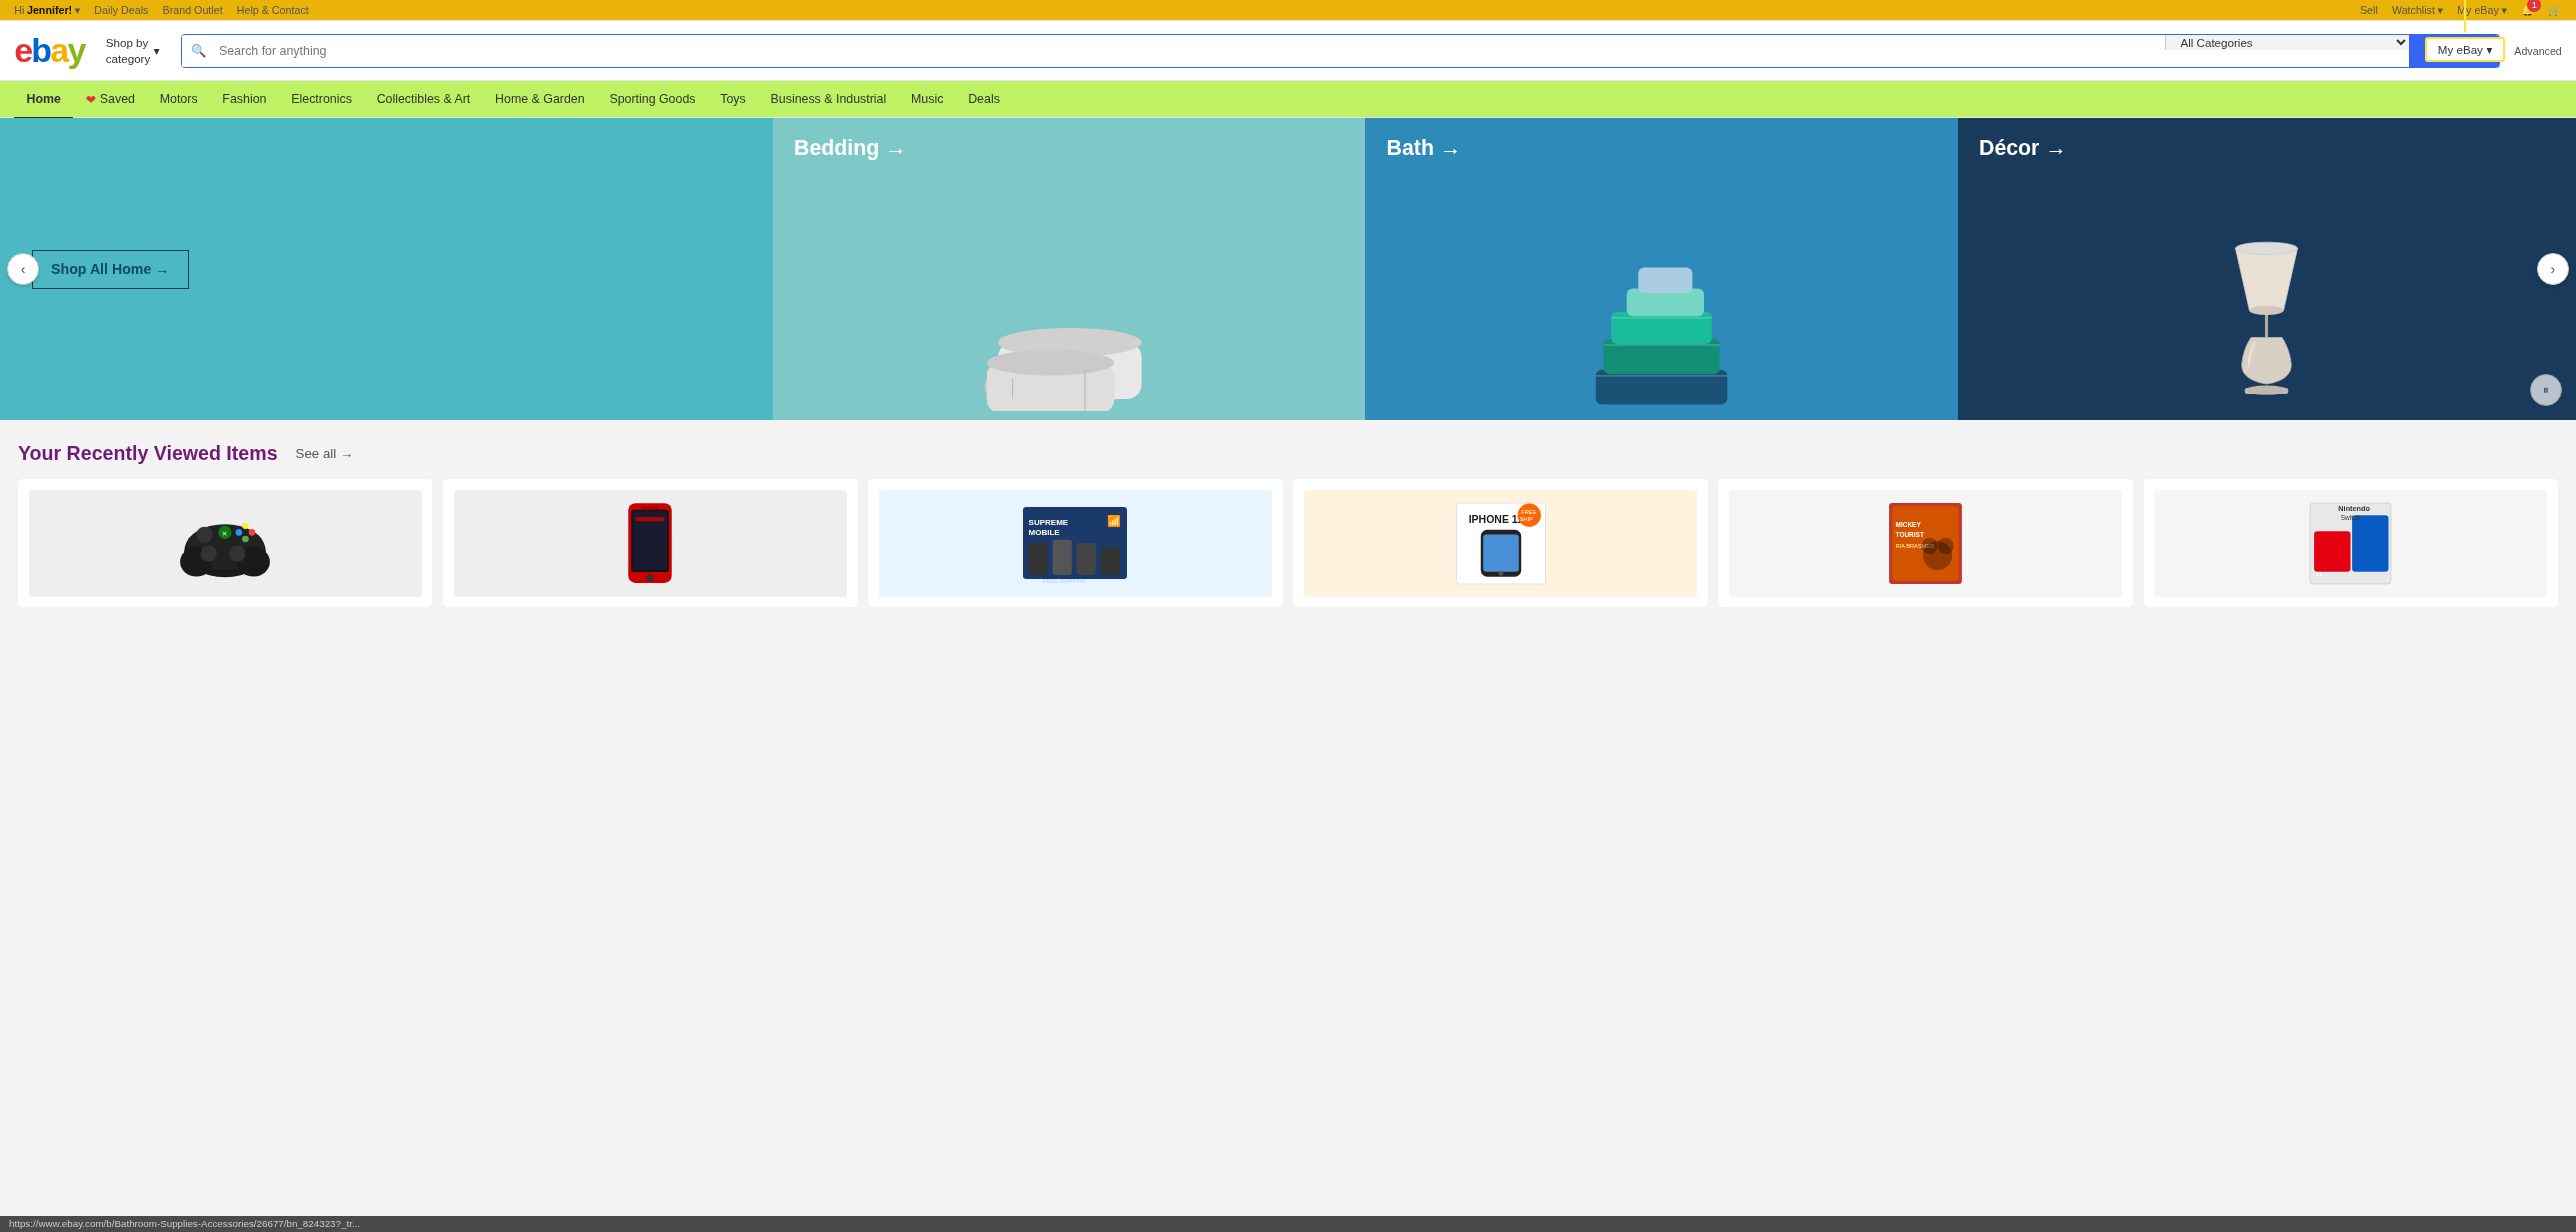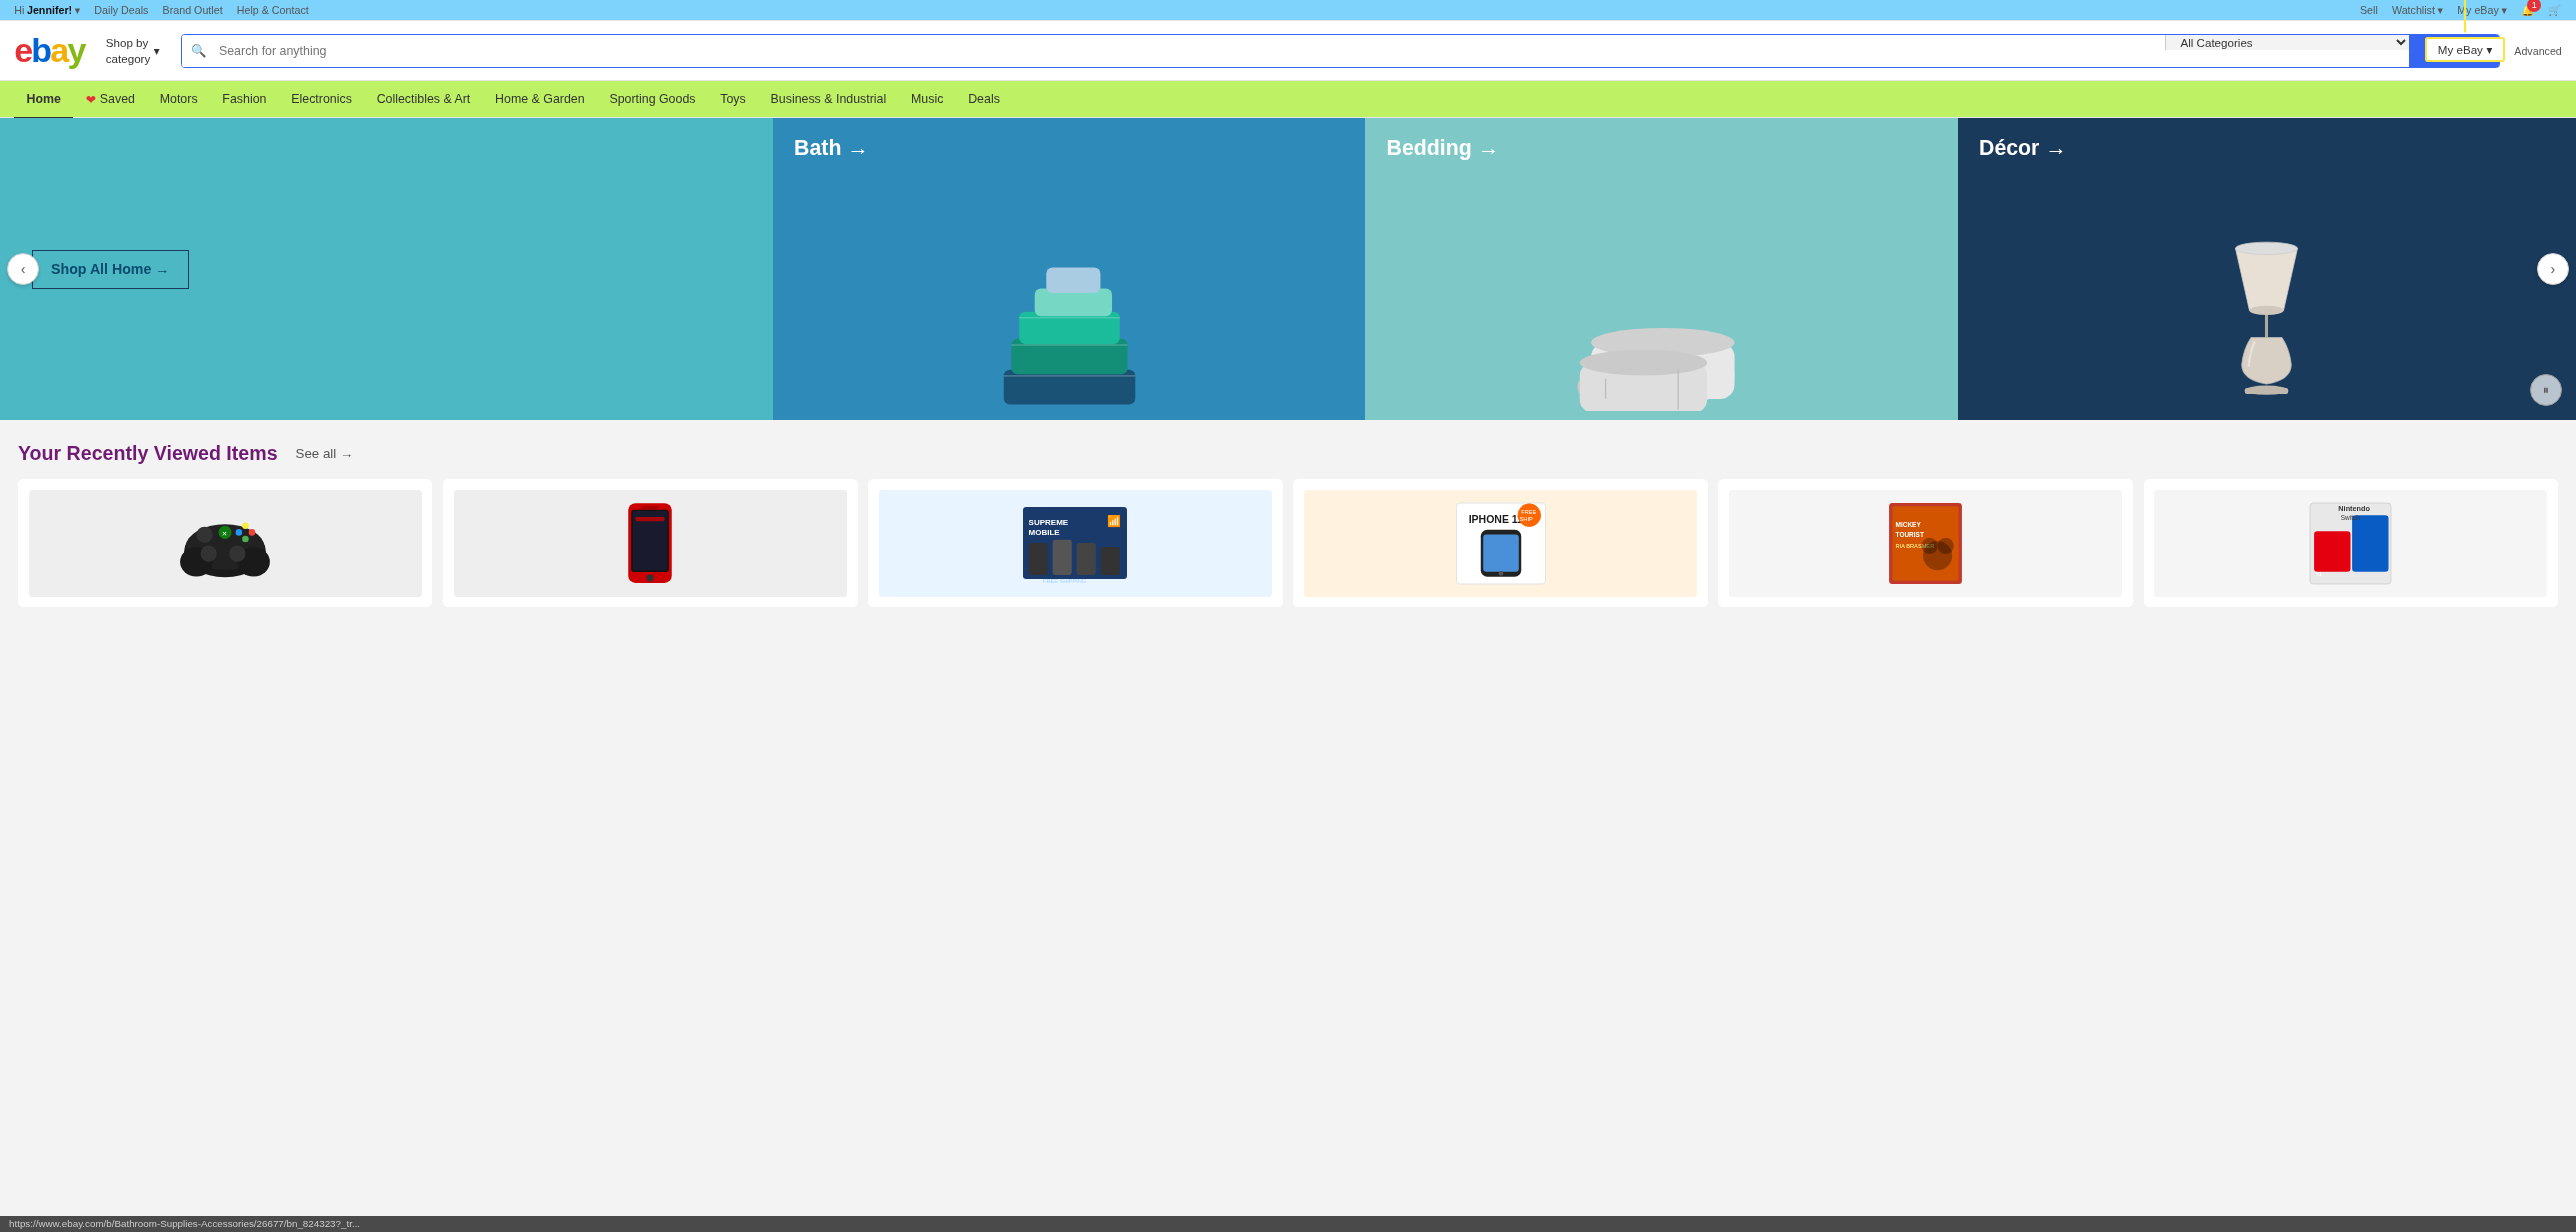--- a/index.html
+++ b/index.html
@@ -1,20 +1,20 @@
 <!DOCTYPE html>
 <html style="font-size:14.2px"><head>
   <meta charset="utf-8">
   <style>
     * { margin: 0; padding: 0; box-sizing: border-box; }
     body { font-family: Arial, Helvetica, sans-serif; background: #f3f3f3; font-size: 12.4px; }
 
     
     .top-bar {
-      background: #7dd3fc;
+      background: #eab308;
       border-bottom: 0.9px solid #e5e5e5;
       padding: 3.6px 14.2px;
       display: flex;
       align-items: flex-end;
       justify-content: space-between;
       font-size: 10.7px;
       color: #555;
     }
     .top-bar-left { display: flex; align-items: center; gap: 14.2px; }
     .top-bar-right { display: flex; align-items: center; gap: 14.2px; }
@@ -370,59 +370,59 @@
 </nav>
 
 <div class="hero-banner" style="position:relative;">
 
   <div class="carousel-arrow left">‹</div>
 
   <div class="hero-panel-main">
     <a class="shop-all-btn">Shop All Home →</a>
   </div>
 
+  <div style="background:#7ec8c8; width:23%; display:flex; flex-direction:column; position:relative;">
+    <div class="panel-label">Bedding →</div>
+    <div class="panel-image-area">
+
+      <svg viewBox="0 0 220 160" width="178" height="129">
+
+        <ellipse cx="110" cy="115" rx="90" ry="40" fill="#d8d8d8"></ellipse>
+        <rect x="22" y="75" width="178" height="70" rx="18" fill="#e8e8e8"></rect>
+        <ellipse cx="111" cy="75" rx="89" ry="18" fill="#d0d0d0"></ellipse>
+
+        <ellipse cx="85" cy="130" rx="80" ry="32" fill="#c8c8c8"></ellipse>
+        <rect x="8" y="100" width="158" height="62" rx="16" fill="#dedede"></rect>
+        <ellipse cx="87" cy="100" rx="79" ry="16" fill="#cacaca"></ellipse>
+
+        <line x1="40" y1="120" x2="40" y2="145" stroke="#bbb" stroke-width="1.5"></line>
+        <line x1="130" y1="108" x2="130" y2="158" stroke="#bbb" stroke-width="1.5"></line>
+      </svg>
+    </div>
+  </div>
+
   <div style="background:#2e8ab8; width:23%; display:flex; flex-direction:column; position:relative;">
     <div class="panel-label">Bath →</div>
     <div class="panel-image-area">
 
       <svg viewBox="0 0 190 200" width="147" height="160">
 
         <rect x="10" y="150" width="170" height="45" rx="8" fill="#1a5276"></rect>
 
         <rect x="20" y="110" width="150" height="46" rx="8" fill="#148f77"></rect>
 
         <rect x="30" y="75" width="130" height="42" rx="8" fill="#1abc9c"></rect>
 
         <rect x="50" y="45" width="100" height="36" rx="8" fill="#76d7c4"></rect>
 
         <rect x="65" y="18" width="70" height="33" rx="8" fill="#a9cce3"></rect>
 
         <line x1="10" y1="158" x2="180" y2="158" stroke="rgba(255,255,255,0.2)" stroke-width="2"></line>
         <line x1="20" y1="118" x2="170" y2="118" stroke="rgba(255,255,255,0.2)" stroke-width="2"></line>
         <line x1="30" y1="83" x2="160" y2="83" stroke="rgba(255,255,255,0.2)" stroke-width="2"></line>
-      </svg>
-    </div>
-  </div>
-
-  <div style="background:#7ec8c8; width:23%; display:flex; flex-direction:column; position:relative;">
-    <div class="panel-label">Bedding →</div>
-    <div class="panel-image-area">
-
-      <svg viewBox="0 0 220 160" width="178" height="129">
-
-        <ellipse cx="110" cy="115" rx="90" ry="40" fill="#d8d8d8"></ellipse>
-        <rect x="22" y="75" width="178" height="70" rx="18" fill="#e8e8e8"></rect>
-        <ellipse cx="111" cy="75" rx="89" ry="18" fill="#d0d0d0"></ellipse>
-
-        <ellipse cx="85" cy="130" rx="80" ry="32" fill="#c8c8c8"></ellipse>
-        <rect x="8" y="100" width="158" height="62" rx="16" fill="#dedede"></rect>
-        <ellipse cx="87" cy="100" rx="79" ry="16" fill="#cacaca"></ellipse>
-
-        <line x1="40" y1="120" x2="40" y2="145" stroke="#bbb" stroke-width="1.5"></line>
-        <line x1="130" y1="108" x2="130" y2="158" stroke="#bbb" stroke-width="1.5"></line>
       </svg>
     </div>
   </div>
 
   <div style="background:#1a3a5c; width:24%; display:flex; flex-direction:column; position:relative;">
     <div class="panel-label">Décor →</div>
     <div class="panel-image-area">
 
       <svg viewBox="0 0 120 220" width="93" height="178">
 

